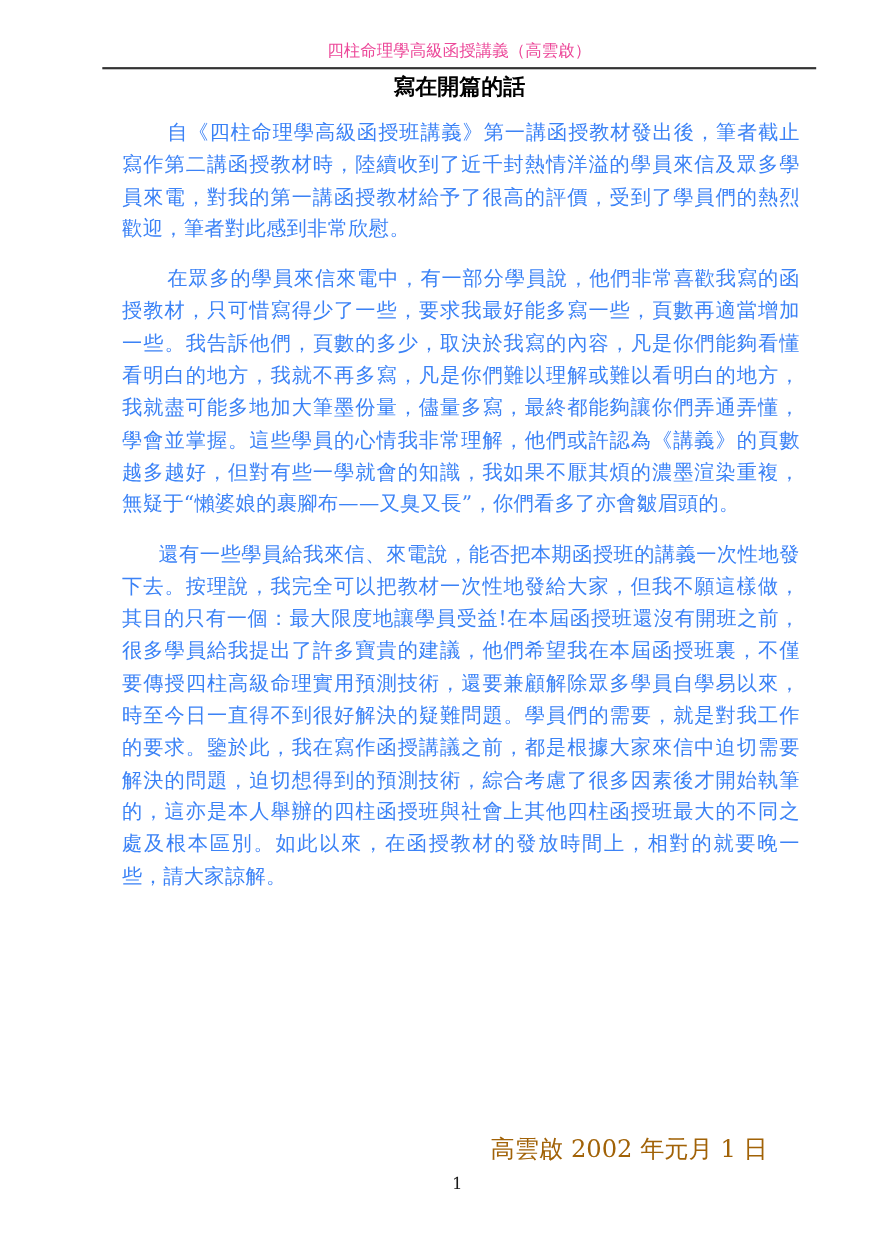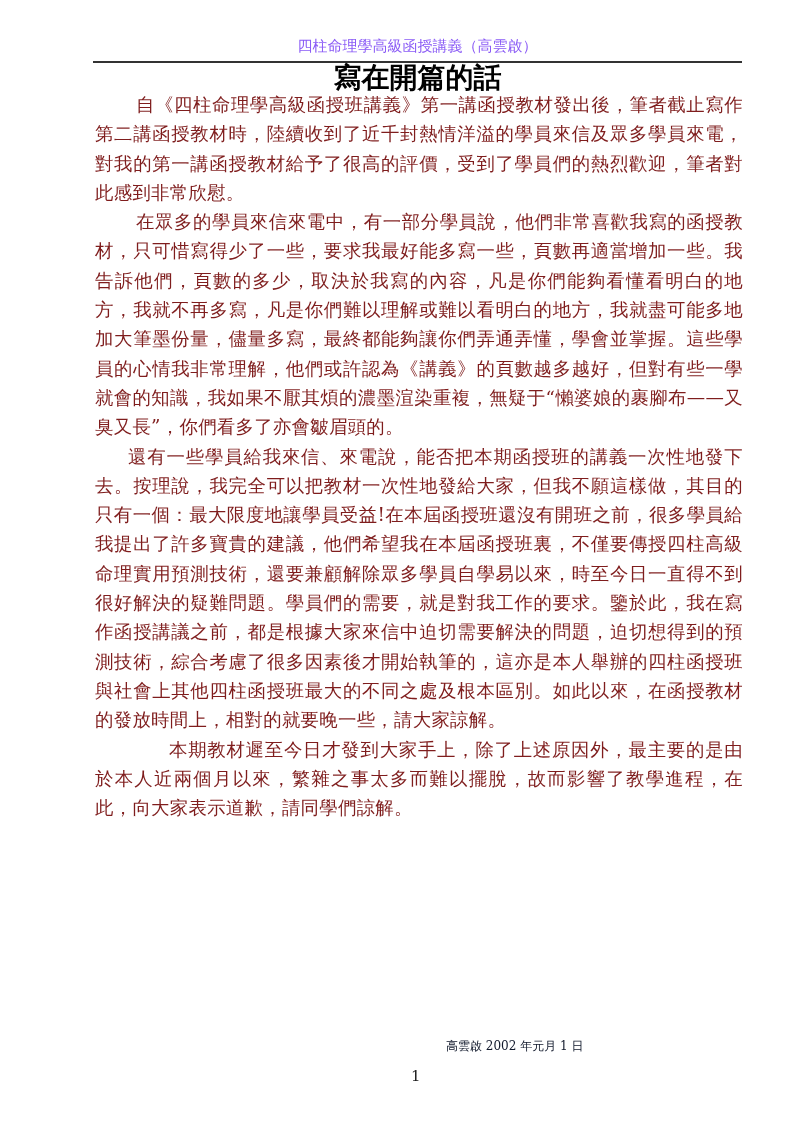--- a/index.html
+++ b/index.html
@@ -16,68 +16,68 @@
     font-family: "DejaVu Serif", "Liberation Serif", serif;
   }
   .running-header {
     position: absolute;
     top: 36px;
     left: 93px;
     width: 649px;
     text-align: center;
     font-size: 15px;
     line-height: 20px;
-    color: #8b5cf6;
+    color: #ec4899;
     letter-spacing: 0px;
   }
   .header-rule {
     position: absolute;
     top: 61px;
     left: 93px;
     width: 649px;
     height: 0;
     border-top: 2px solid #333;
   }
   .doc-title {
     position: absolute;
     top: 64px;
     left: 93px;
     width: 649px;
     text-align: center;
     font-family: "DejaVu Sans", "Liberation Sans", sans-serif;
     font-weight: bold;
-    font-size: 28px;
+    font-size: 20px;
     line-height: 28px;
     color: #000;
   }
   .body-text {
     position: absolute;
     top: 90px;
     left: 95px;
     width: 648px;
   }
   .para {
-    margin: 0;
+    margin: 16px;
     font-size: 18.4px;
     line-height: 29.3px;
     text-align: justify;
     text-justify: inter-character;
-    color: #7f1d1d;
+    color: #3b82f6;
     letter-spacing: 0.3px;
   }
   .para.indent-small { text-indent: 41px; }
   .para.indent-large { text-indent: 74px; }
   .para.p3 { text-indent: 33px; }
   .signature {
     position: absolute;
     top: 1033px;
     left: 446px;
-    font-size: 12px;
+    font-size: 22px;
     line-height: 26px;
-    color: #0f172a;
+    color: #a16207;
     white-space: nowrap;
   }
   .page-number {
     position: absolute;
     top: 1066px;
     left: 411px;
     font-size: 15px;
     line-height: 20px;
     color: #1a1a1a;
   }
@@ -87,17 +87,16 @@
 
 <div class="running-header">四柱命理學高級函授講義（高雲啟）</div>
 <div class="header-rule"></div>
 
 <div class="doc-title">寫在開篇的話</div>
 
 <div class="body-text">
   <p class="para indent-small">自《四柱命理學高級函授班講義》第一講函授教材發出後，筆者截止寫作第二講函授教材時，陸續收到了近千封熱情洋溢的學員來信及眾多學員來電，對我的第一講函授教材給予了很高的評價，受到了學員們的熱烈歡迎，筆者對此感到非常欣慰。</p>
   <p class="para indent-small">在眾多的學員來信來電中，有一部分學員說，他們非常喜歡我寫的函授教材，只可惜寫得少了一些，要求我最好能多寫一些，頁數再適當增加一些。我告訴他們，頁數的多少，取決於我寫的內容，凡是你們能夠看懂看明白的地方，我就不再多寫，凡是你們難以理解或難以看明白的地方，我就盡可能多地加大筆墨份量，儘量多寫，最終都能夠讓你們弄通弄懂，學會並掌握。這些學員的心情我非常理解，他們或許認為《講義》的頁數越多越好，但對有些一學就會的知識，我如果不厭其煩的濃墨渲染重複，無疑于“懶婆娘的裹腳布——又臭又長”，你們看多了亦會皺眉頭的。</p>
   <p class="para p3">還有一些學員給我來信、來電說，能否把本期函授班的講義一次性地發下去。按理說，我完全可以把教材一次性地發給大家，但我不願這樣做，其目的只有一個：最大限度地讓學員受益!在本屆函授班還沒有開班之前，很多學員給我提出了許多寶貴的建議，他們希望我在本屆函授班裏，不僅要傳授四柱高級命理實用預測技術，還要兼顧解除眾多學員自學易以來，時至今日一直得不到很好解決的疑難問題。學員們的需要，就是對我工作的要求。鑒於此，我在寫作函授講議之前，都是根據大家來信中迫切需要解決的問題，迫切想得到的預測技術，綜合考慮了很多因素後才開始執筆的，這亦是本人舉辦的四柱函授班與社會上其他四柱函授班最大的不同之處及根本區別。如此以來，在函授教材的發放時間上，相對的就要晚一些，請大家諒解。</p>
-  <p class="para indent-large">本期教材遲至今日才發到大家手上，除了上述原因外，最主要的是由於本人近兩個月以來，繁雜之事太多而難以擺脫，故而影響了教學進程，在此，向大家表示道歉，請同學們諒解。</p>
 </div>
 
 <div class="signature">高雲啟 2002 年元月 1 日</div>
 <div class="page-number">1</div>
 
 </body></html>

